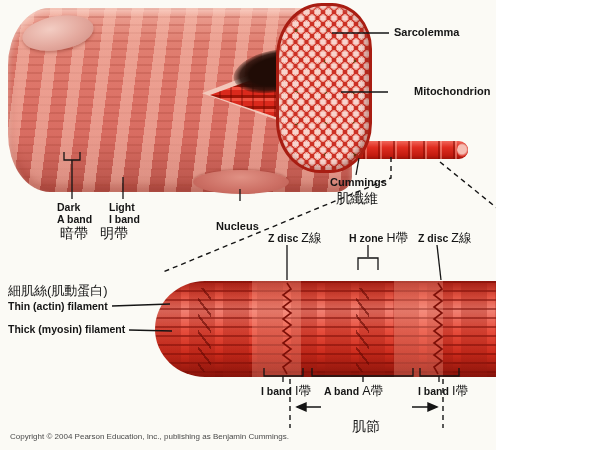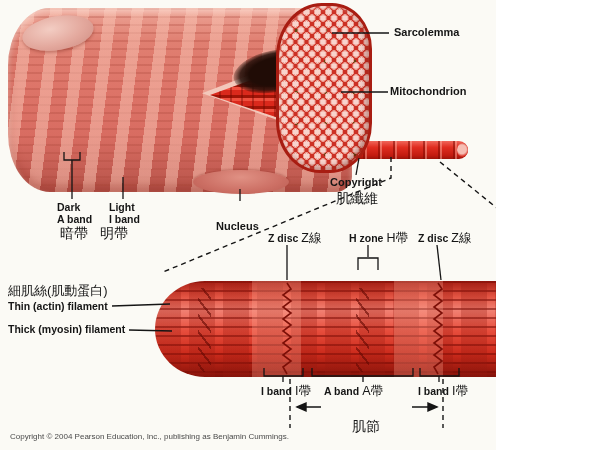--- a/index.html
+++ b/index.html
@@ -167,22 +167,22 @@
       <path d="M297,407 L306,403 L306,411 Z"></path>
       <path d="M437,407 L428,403 L428,411 Z"></path>
     </g>
     <g stroke="#7c0f07" stroke-width="1.6" fill="none">
       <path d="M287,283 L291,289 L283,295 L291,301 L283,307 L291,313 L283,319 L291,325 L283,331 L291,337 L283,343 L291,349 L283,355 L291,361 L283,367 L287,374"></path>
       <path d="M438,283 L442,289 L434,295 L442,301 L434,307 L442,313 L434,319 L442,325 L434,331 L442,337 L434,343 L442,349 L434,355 L442,361 L434,367 L438,374"></path>
     </g>
   </svg>
 
   <div class="lbl" style="left:394px;top:26px;">Sarcolemma</div>
-  <div class="lbl" style="left:368px;top:85px;padding-left:22px;">Mitochondrion</div>
-  <div class="lbl" style="left:330px;top:176px;">Copyright</div>
+  <div class="lbl" style="left:392px;top:85px;padding-left:22px;">Mitochondrion</div>
+  <div class="lbl" style="left:330px;top:176px;">Cummings</div>
   <div class="zh-lg" style="left:336px;top:190px;">肌纖維</div>
 
   <div class="lbl sm" style="left:57px;top:201px;">
     <span>Dark</span><br>
     <span>A band</span>
   </div>
   <div class="zh-lg" style="left:60px;top:225px;">暗帶</div>
 
   <div class="lbl sm" style="left:109px;top:201px;">
     <span>Light</span><br>

